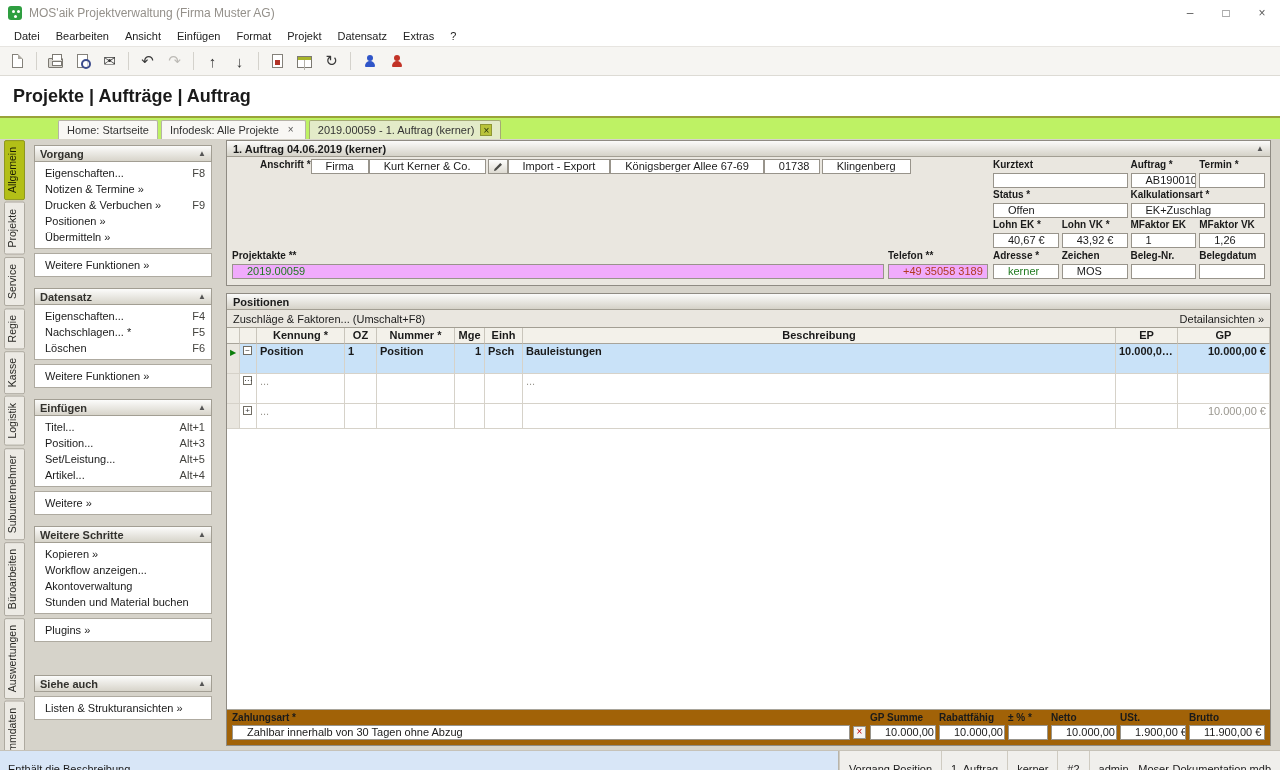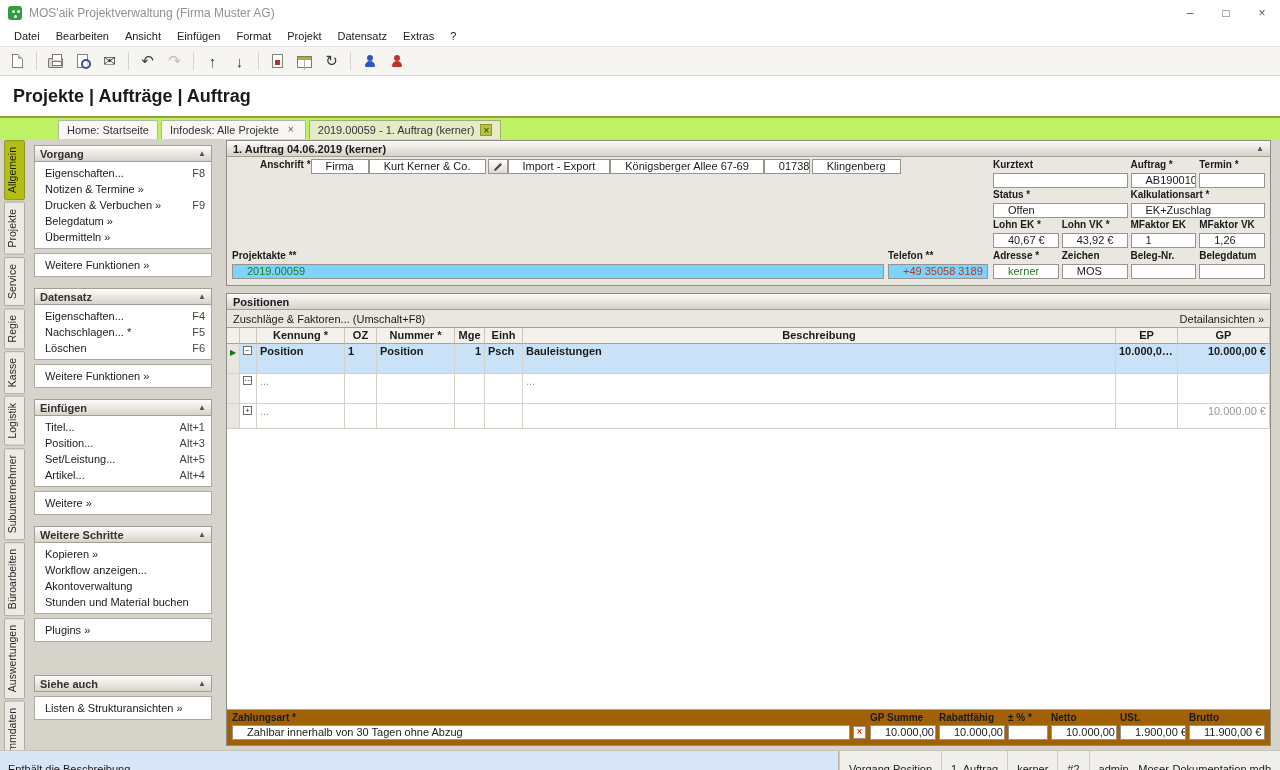--- a/index.html
+++ b/index.html
@@ -73,28 +73,28 @@
 
   
   .form { padding:2px 5px 6px; }
   .form-top { display:flex; }
   .addr-zone { flex:1; margin-right:5px; display:flex; flex-direction:row;margin-left:28px; }
   .flabel { height:13px; font-size:10px; font-weight:bold; white-space:nowrap; }
   .field { height:15px; line-height:13px; background:#fff; border:1px solid #98948b; font-size:11px; padding:0 14px; white-space:nowrap; overflow:hidden; }
   .addr-zone > .field { margin-bottom:1px; }
   .addr-row { display:flex; gap:2px; margin-bottom:1px; }
   .grow { flex:1; }
-  .plz { width:46px; flex:none; }
+  .plz { width:56px; flex:none; }
   .mini-btn { width:20px; height:15px; border:1px solid #98948b; background:linear-gradient(#fdfdfc,#dedbd2); display:flex; align-items:center; justify-content:center; flex:none; }
   .right-zone { width:272px; flex:none; display:grid; grid-template-columns:repeat(4,1fr); column-gap:3px; row-gap:1px; align-content:start; }
   .span2 { grid-column:span 2; }
   .form-bottom { display:flex; margin-top:2px; }
   .fb-left { flex:1; margin-right:5px; display:grid; grid-template-columns:1fr 100px; column-gap:4px; row-gap:1px; }
   .fb-right { width:272px; flex:none; display:grid; grid-template-columns:repeat(4,1fr); column-gap:3px; row-gap:1px; }
-  .ro { background:#7dd3fc; }
+  .ro { background:#f0abfc; }
   .txt-green { color:#1f7a1f; }
   .txt-red { color:#b13a22; }
 
   
   .pos-frame { flex:1; margin-top:7px; min-height:0; }
   .subbar { height:17px; flex:none; display:flex; align-items:flex-end; justify-content:space-between; padding:2px 6px; }
   .ptable { background:#fff; border-top:1px solid #a29e93; flex:none; }
   .prow { display:grid; grid-template-columns:13px 17px 88px 32px 78px 30px 38px minmax(0,1fr) 62px 92px; }
   .pcell { border-right:1px solid #d6d2c9; border-bottom:1px solid #d6d2c9; padding:1px 3px; overflow:hidden; white-space:nowrap; line-height:13px; }
   .phead .pcell { background:#f3f1ea; border-right:1px solid #c9c5bb; border-bottom:1px solid #a8a49a; font-weight:bold; text-align:center; height:16px; padding:1px 2px; }
@@ -225,21 +225,21 @@
           </div>
         <div class="pitem">
             <span>Notizen &amp; Termine »</span>
             <span class="sc"></span>
           </div>
         <div class="pitem">
             <span>Drucken &amp; Verbuchen »</span>
             <span class="sc">F9</span>
           </div>
         <div class="pitem">
-            <span>Belegdatum »</span>
+            <span>Positionen »</span>
             <span class="sc"></span>
           </div>
         <div class="pitem">
             <span>Übermitteln »</span>
             <span class="sc"></span>
           </div>
       </div>
       <div class="panel-box extra">
         <div class="pitem">
             <span>Weitere Funktionen »</span>

